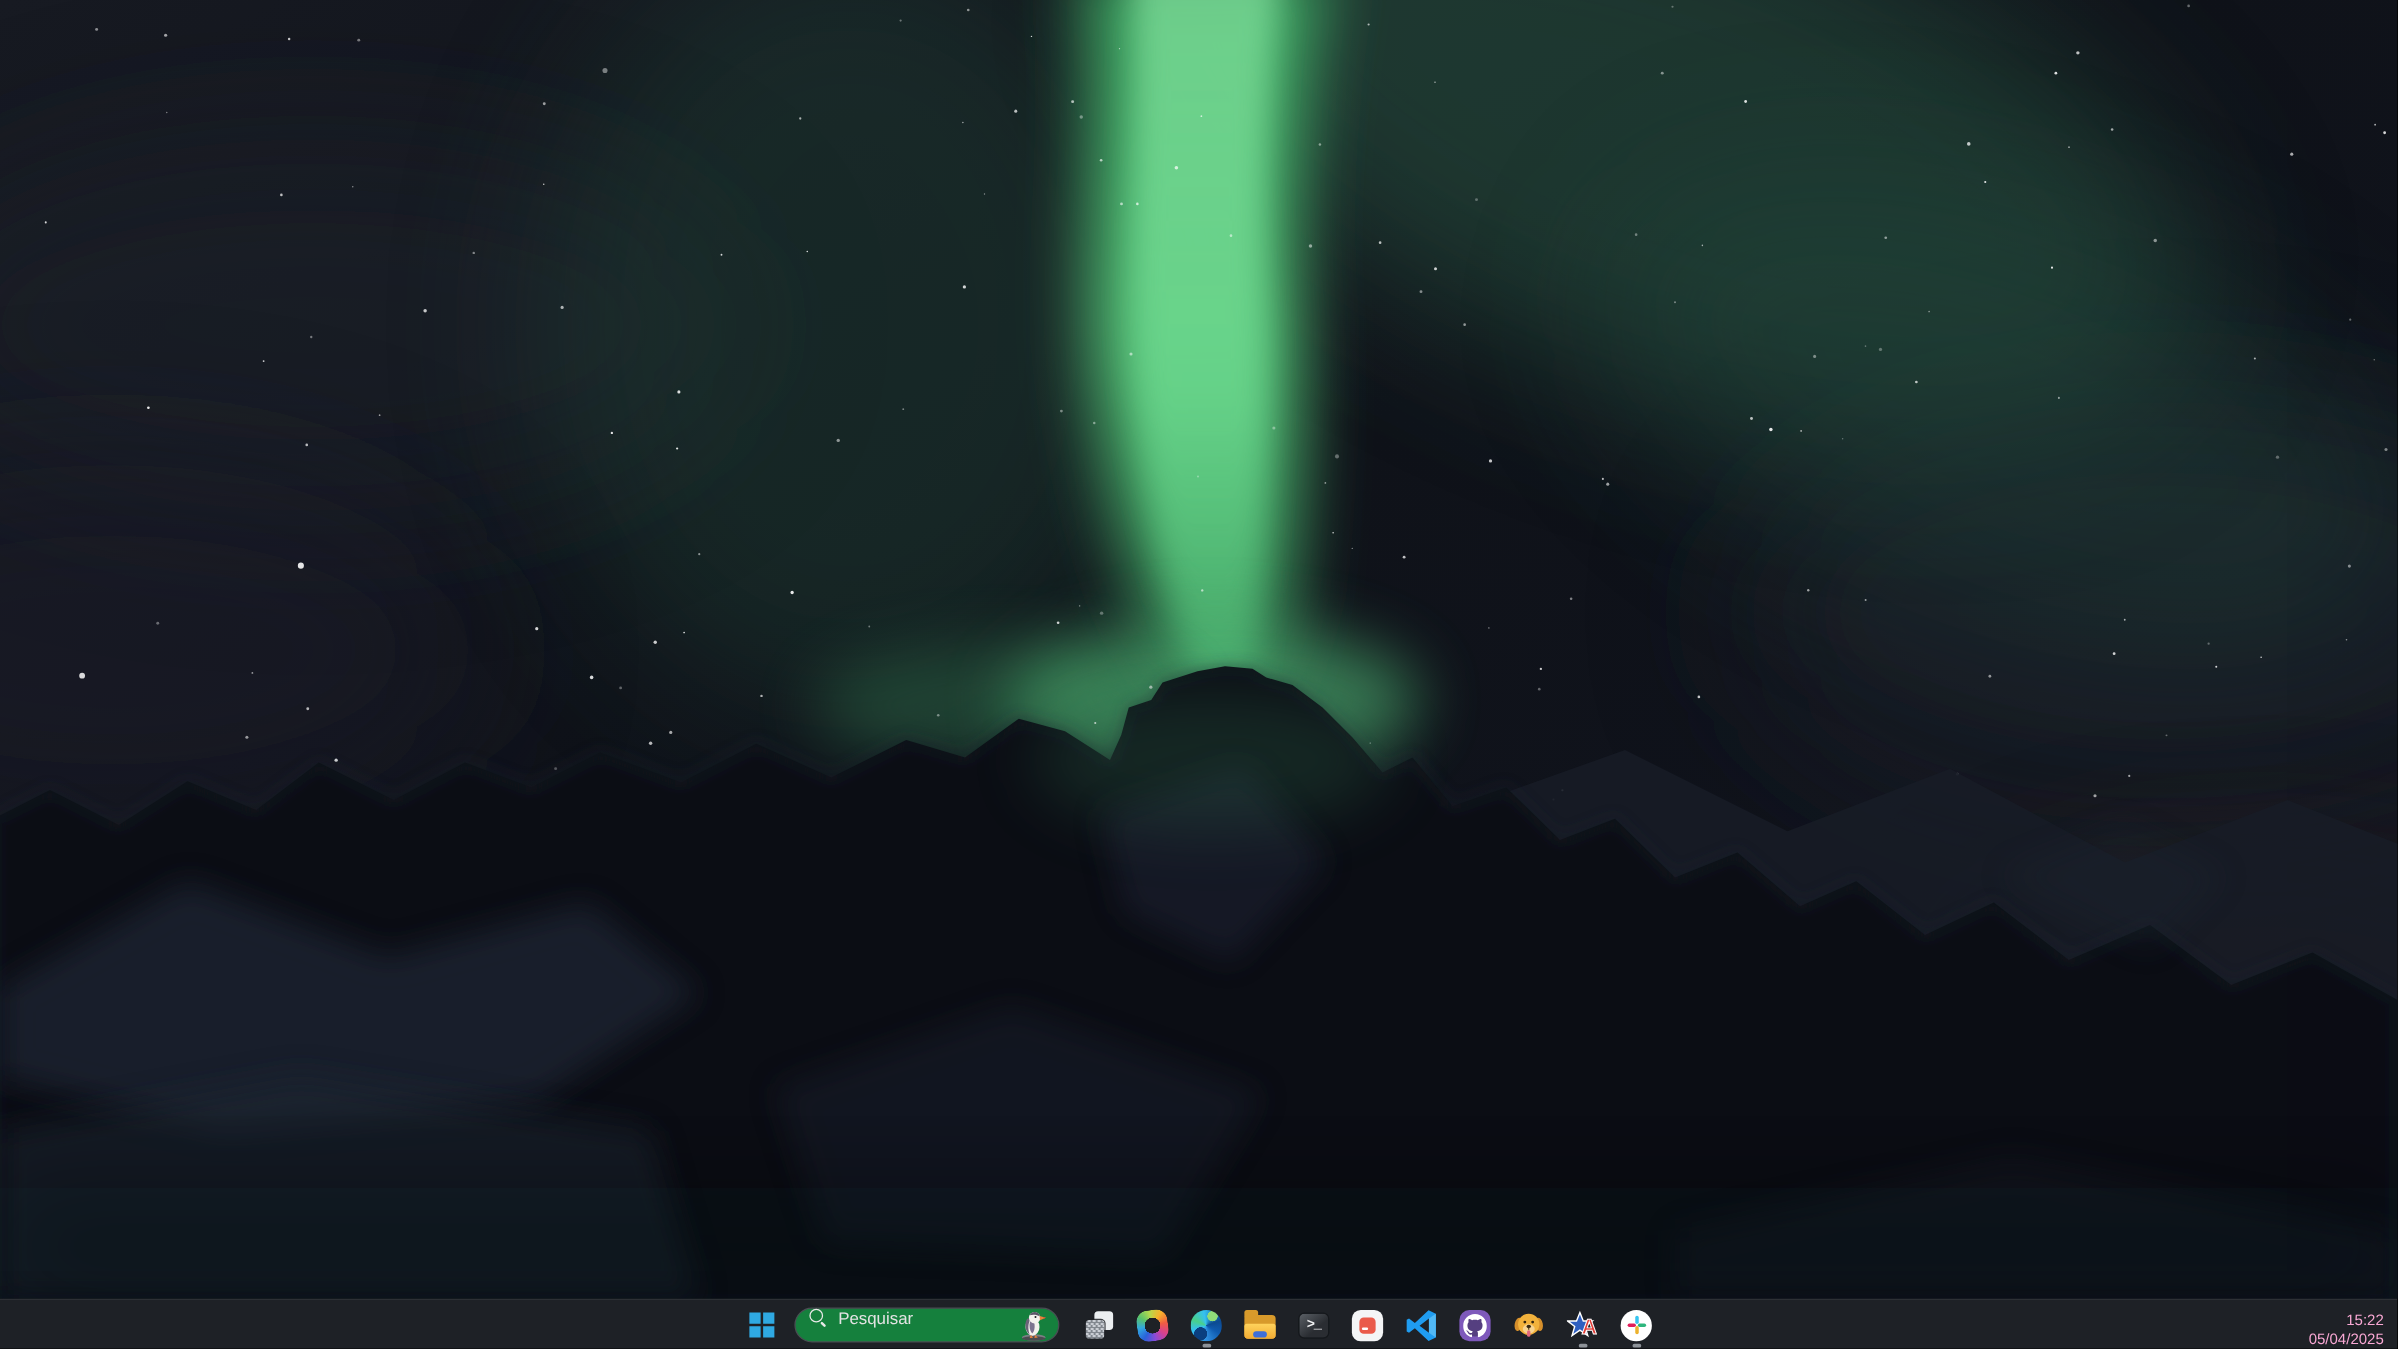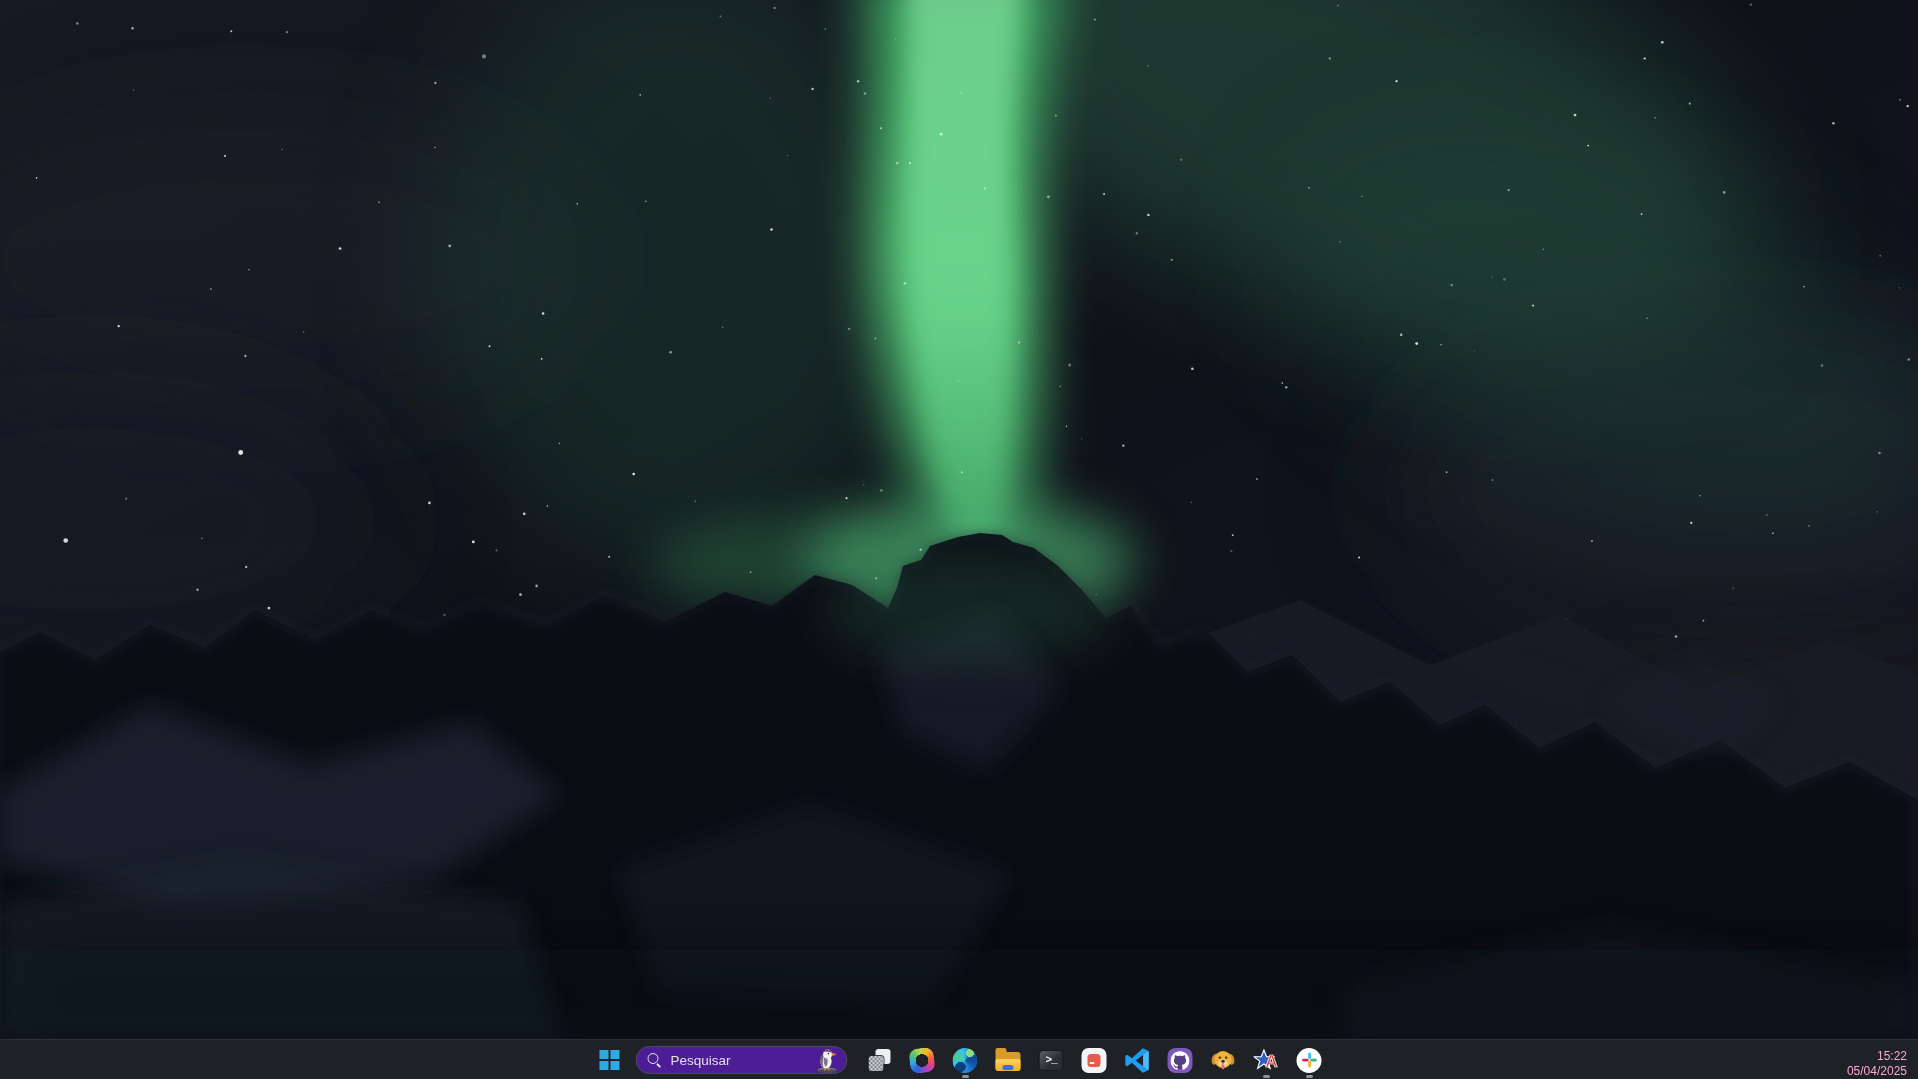--- a/index.html
+++ b/index.html
@@ -20,22 +20,22 @@
           position:relative;flex:none;cursor:default;}
   .run-indicator{position:absolute;bottom:2px;left:50%;transform:translateX(-50%);
                  width:7px;height:3px;border-radius:2px;background:#8d9298;}
 
   
   .winlogo{display:grid;grid-template-columns:9px 9px;grid-template-rows:9px 9px;gap:2px;}
   .winlogo i{background:#2fa9e2;display:block;}
 
   
   .search-pill{height:28px;width:212px;margin:0 10px 0 4px;border-radius:15px;
-               background:#4c1d95;border:1px solid #4a4d53;box-sizing:border-box;
-               display:flex;align-items:center;padding:0 4px 0 11px;}
+               background:#15803d;border:1px solid #4a4d53;box-sizing:border-box;
+               display:flex;padding:0 4px 0 11px;}
   .search-pill .magnifier{width:14px;height:14px;flex:none;position:relative;margin-right:9px;}
   .magnifier::before{content:"";position:absolute;left:0;top:0;width:9px;height:9px;
                      border:1.6px solid #e8e8e8;border-radius:50%;}
   .magnifier::after{content:"";position:absolute;left:9.5px;top:9.5px;width:5px;height:1.7px;
                     background:#e8e8e8;border-radius:1px;transform:rotate(45deg);transform-origin:0 0;}
   .search-text{color:#e3e3e3;font-size:13.5px;flex:1;}
   .puffin{flex:none;margin-right:2px;}
 
   
   .tv{position:relative;width:22px;height:22px;}

